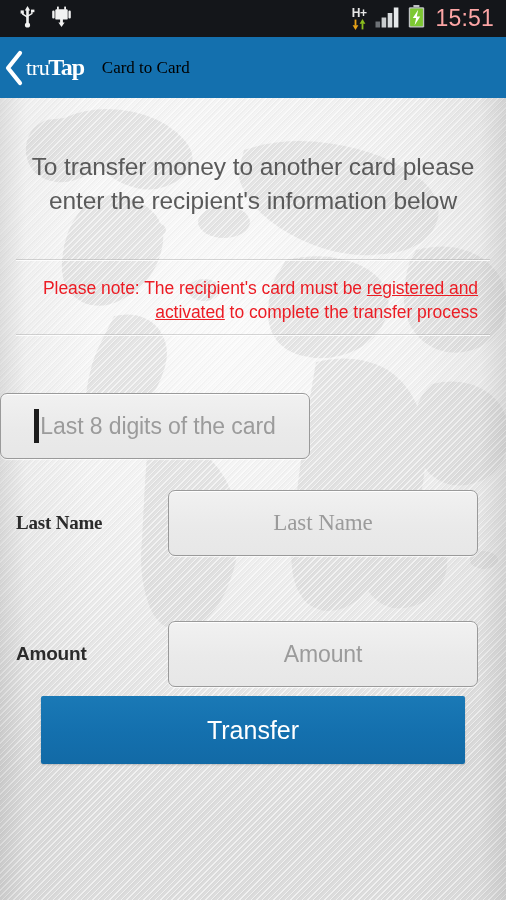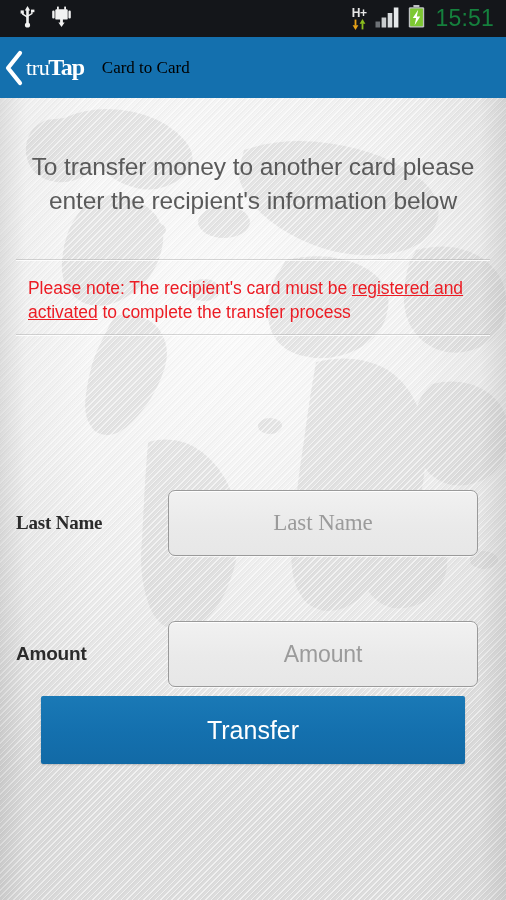--- a/index.html
+++ b/index.html
@@ -28,21 +28,21 @@
   .data-type {
     display:flex; flex-direction:column; align-items:center;
     line-height:1; margin-right:2px;
   }
   .data-type .htxt {
     color:#E6E6E6; font-size:12px; font-weight:bold;
     letter-spacing:-0.5px; line-height:11px;
   }
   .data-arrows { display:flex; gap:1px; margin-top:0px; }
   .clock {
-    color:#15803d; font-size:23px; font-weight:400;
+    color:#fca5a5; font-size:23px; font-weight:400;
     letter-spacing:0.2px; margin-left:3px;
   }
 
   
   #action-bar {
     position:absolute; top:37px; left:0;
     width:506px; height:61px;
     background:#1470AE;
     display:flex; align-items:center;
     box-shadow:0 1px 0 rgba(0,0,0,0.18);
@@ -116,21 +116,21 @@
     position:absolute; left:16px; width:474px; height:2px;
     background:linear-gradient(to bottom,
       rgba(160,160,160,0.42) 0%, rgba(160,160,160,0.42) 50%,
       rgba(255,255,255,0.85) 50%, rgba(255,255,255,0.85) 100%);
   }
   #divider-top { top:161px; }
   #divider-bottom { top:236px; }
 
   #note {
     position:absolute; top:178px; left:28px; width:450px;
-    text-align:left;
+    text-align:right;
     font-size:17.5px; line-height:24px;
     color:#EC1C24; letter-spacing:-0.05px;
   }
   #note .lnk { text-decoration:underline; color:#EC1C24; cursor:pointer; }
 
   
   .form-row {
     position:absolute; left:0; width:506px; height:66px;
     display:flex; align-items:center;
   }
@@ -299,20 +299,26 @@
 
       <div class="divider" id="divider-top"></div>
 
       <div id="note">
         <span>Please note: The recipient's card must be </span><span class="lnk">registered and activated</span><span> to complete the transfer process</span>
       </div>
 
       <div class="divider" id="divider-bottom"></div>
 
       <div class="form-row" id="row-card">
+        <div class="field-box">
+          <div id="field-card-inner">
+            <span id="caret"></span>
+            <span class="field-text">Last 8 digits of the card</span>
+          </div>
+        </div>
       </div>
 
       <div class="form-row" id="row-last">
         <div class="field-label">Last Name</div>
         <div class="field-box">
           <span class="field-text">Last Name</span>
         </div>
       </div>
 
       <div class="form-row" id="row-amount">

